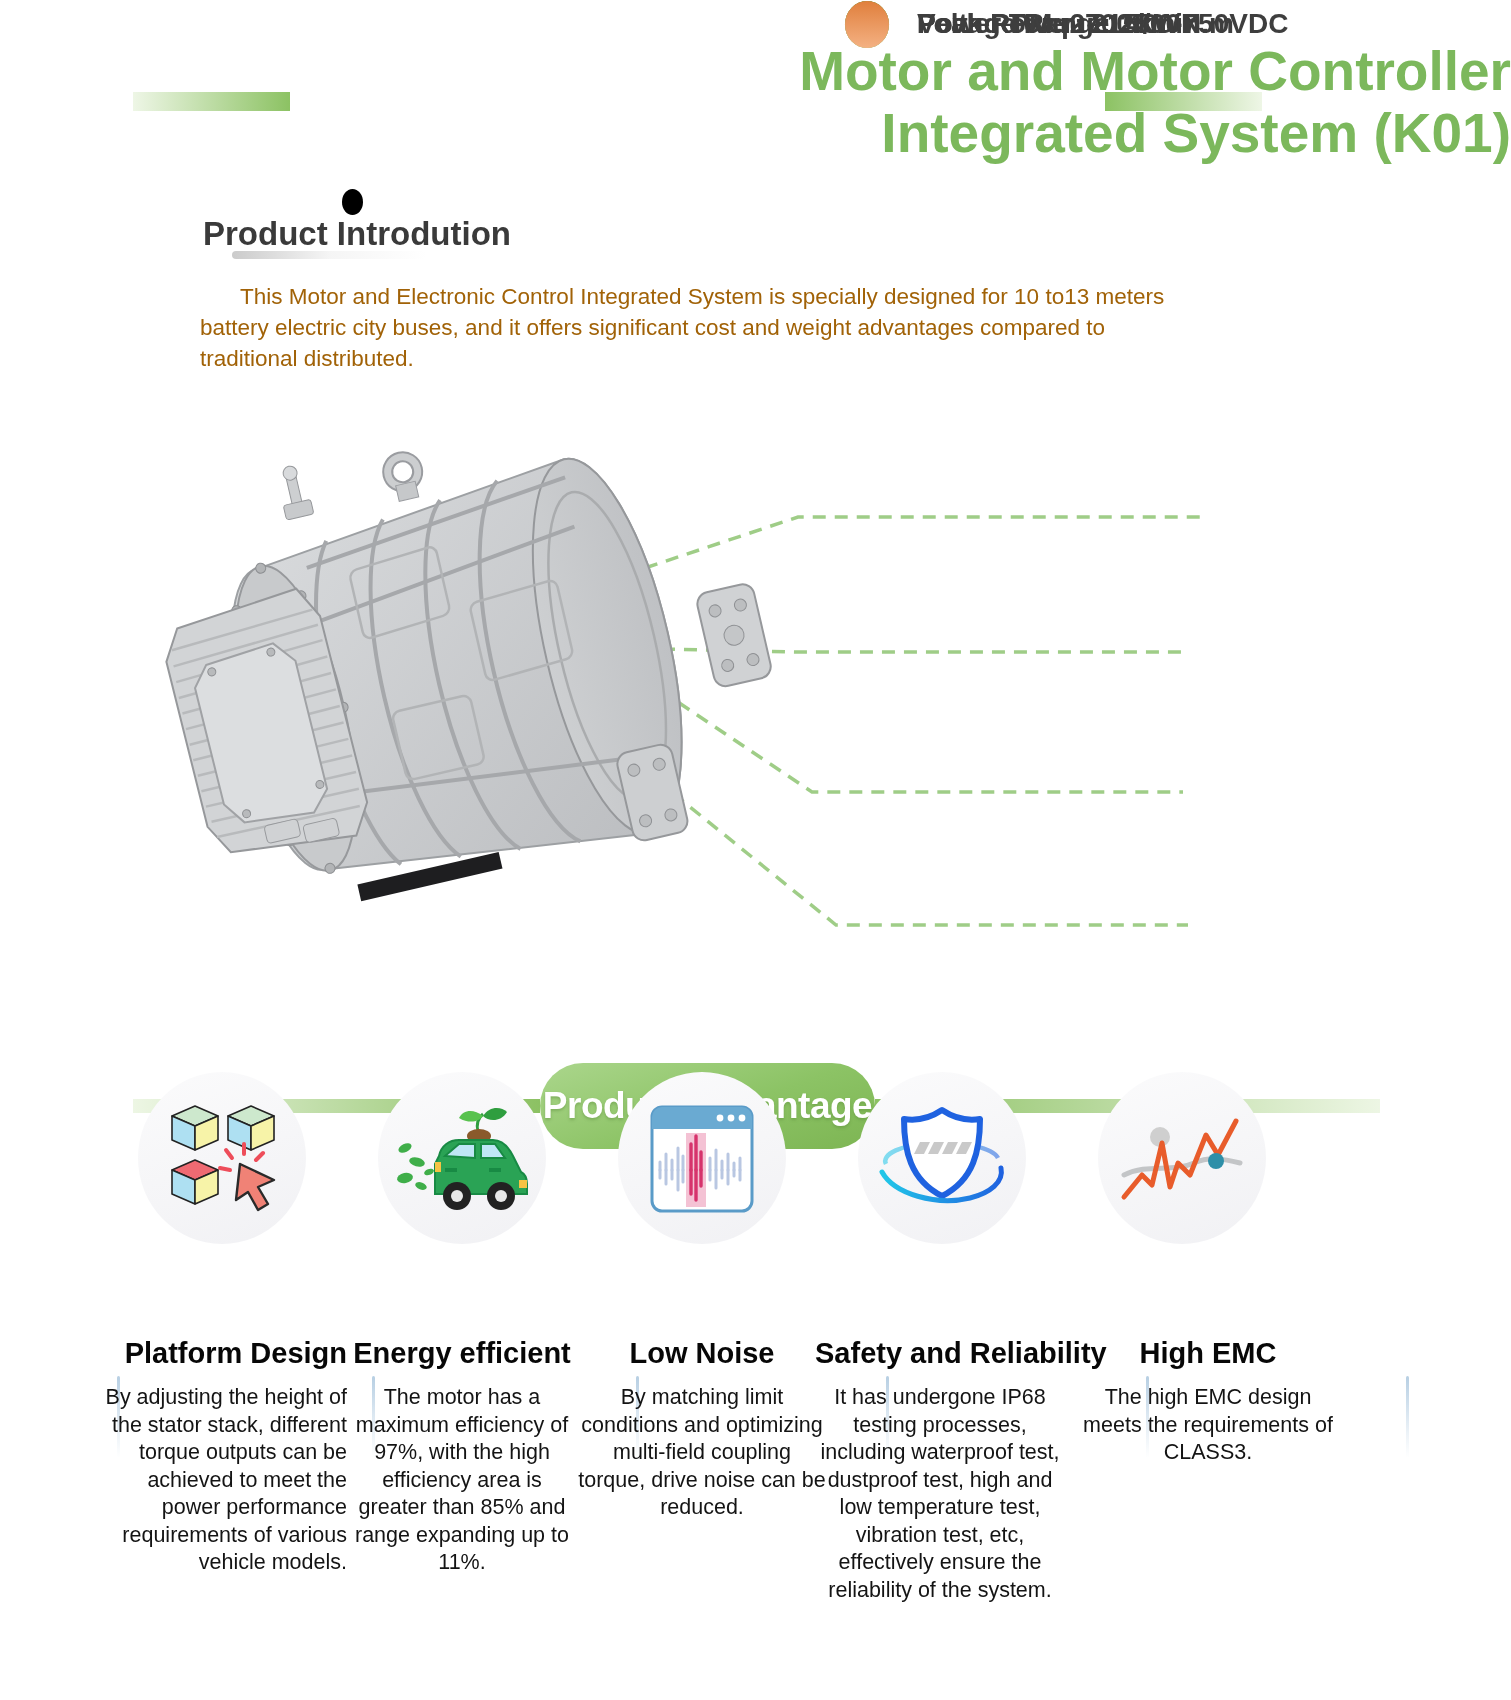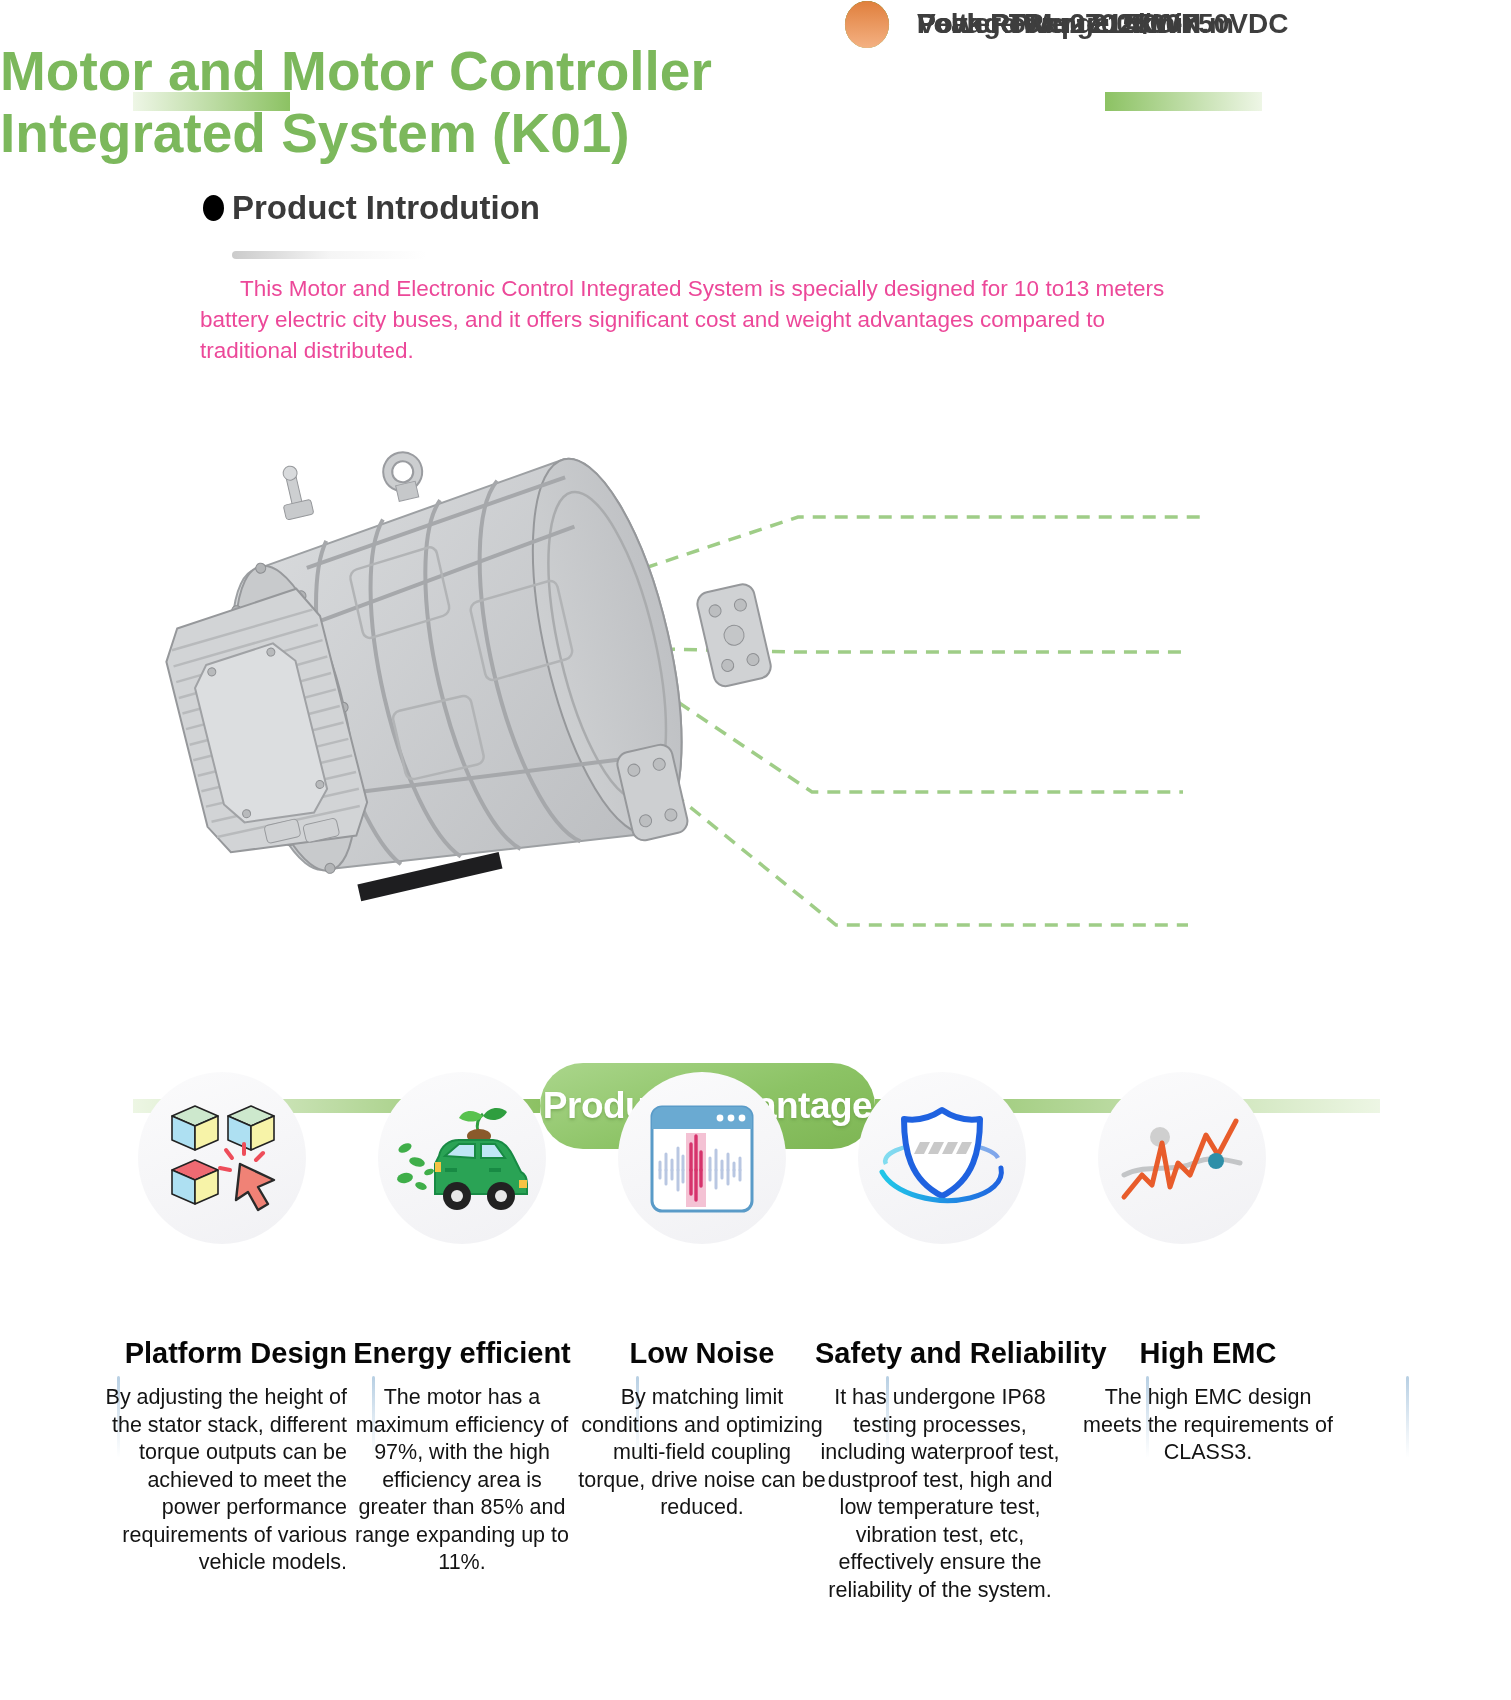--- a/index.html
+++ b/index.html
@@ -5,36 +5,36 @@
   html,body{margin:0;padding:0;background:#ffffff;}
   .page{
     position:relative; width:1511px; height:1700px; overflow:hidden;
     background:#ffffff; font-family:"Liberation Sans", sans-serif;
   }
   
   .accent-bar{position:absolute; top:92px; width:157px; height:19px;}
   .accent-bar.left{left:133px; background:linear-gradient(90deg,#eef6e6,#8cc263);}
   .accent-bar.right{left:1105px; background:linear-gradient(90deg,#8cc263,#eef6e6);}
   .page-title{
-    position:absolute; left:0; right:0; top:40px; text-align:left;
+    position:absolute; left:0; right:0; top:40px; text-align:right;
     color:#7cb85c; font-weight:700; font-size:55px; line-height:62px; letter-spacing:0px;
   }
   
   .intro-heading{
     position:absolute; left:203px; top:189px; display:flex; align-items:center;
-    font-weight:700; font-size:33px; color:#3a3a3a;
+    font-weight:700; font-size:33px; color:#3a3a3a;flex-direction:column;
   }
   .bullet-dot{width:21px; height:26px; border-radius:50%; background:#000; margin-right:8px;}
   .intro-underline{
     position:absolute; left:232px; top:251px; width:195px; height:8px; border-radius:4px;
     background:linear-gradient(90deg, rgba(160,160,160,.55), rgba(200,200,200,.18), rgba(255,255,255,0));
   }
   .intro-paragraph{
-    position:absolute; left:200px; top:250px; width:1005px;
-    font-size:22.5px; line-height:31px; color:#ec4899; text-indent:40px;
+    position:absolute; left:200px; top:258px; width:1005px;
+    font-size:22.5px; line-height:31px; color:#a16207; text-indent:40px;
   }
   
   .motor-wrap{position:absolute; left:135px; top:425px; width:660px; height:500px;}
   .dash-overlay{position:absolute; left:0; top:390px; width:1511px; height:570px;}
   .spec-row{position:absolute; left:845px; height:48px; display:flex; align-items:center;}
   .spec-row:nth-of-type(1){top:444px;}
   .spec-row:nth-of-type(2){top:592px;}
   .spec-row:nth-of-type(3){top:731px;}
   .spec-row:nth-of-type(4){top:868px;}
   .spec-dot{width:44px; height:47px; border-radius:50%; margin-right:28px; flex:0 0 auto;}

